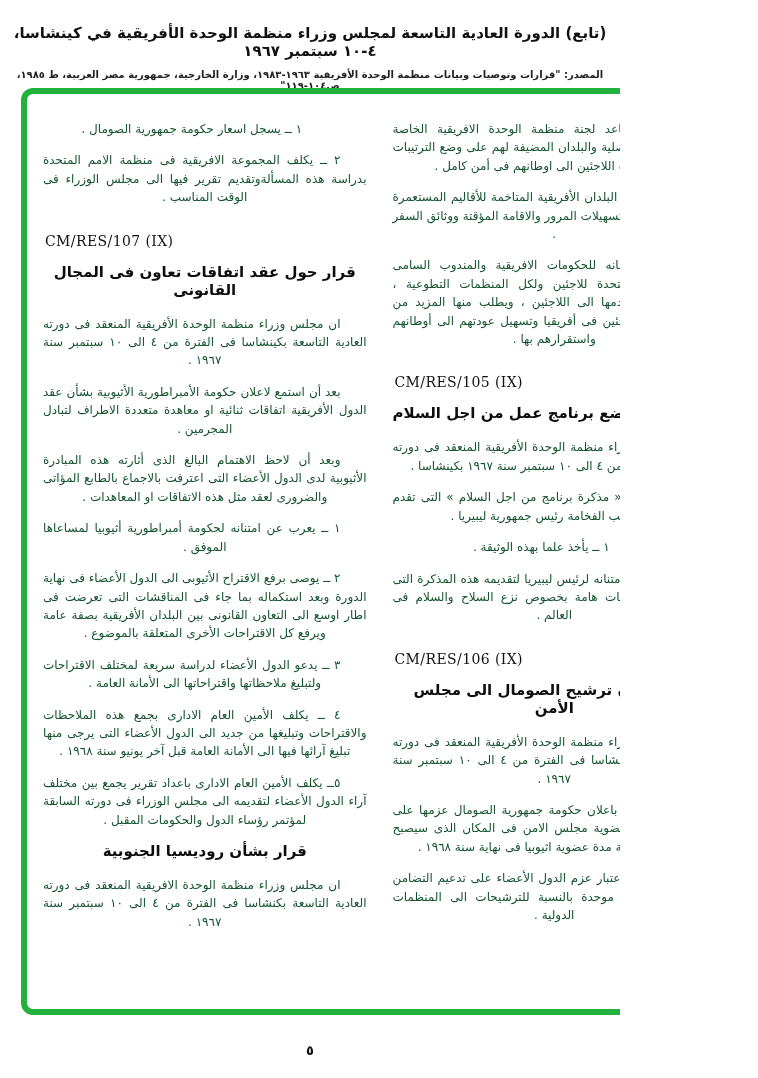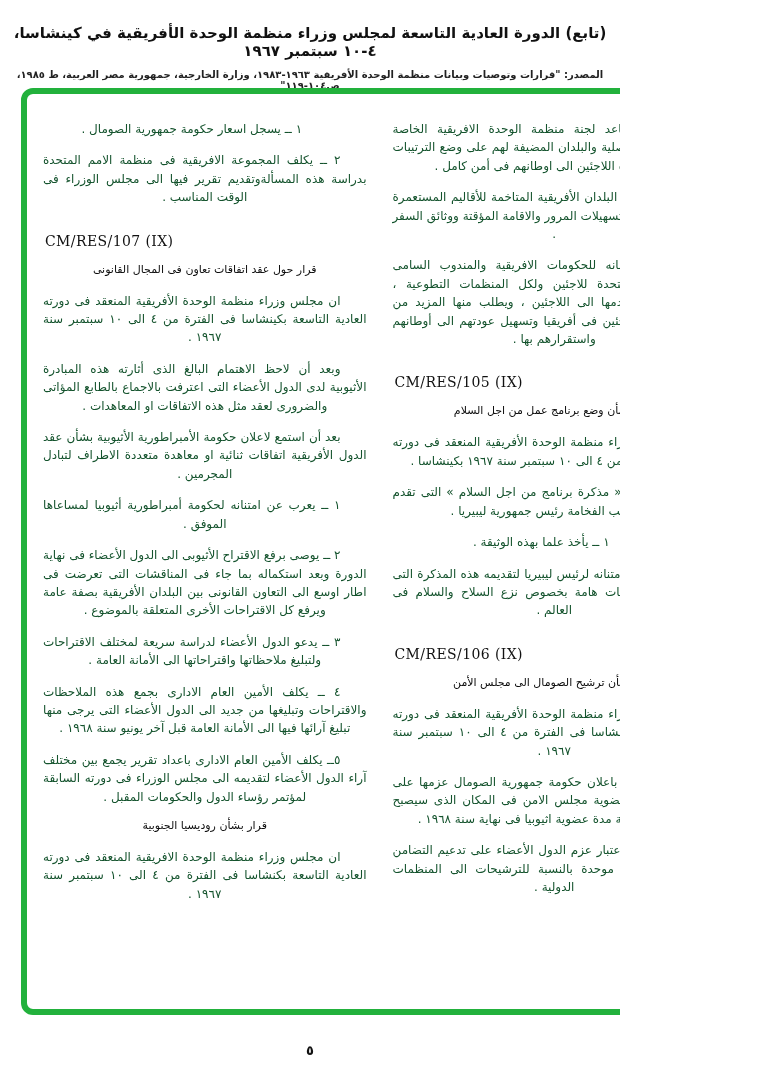--- a/index.html
+++ b/index.html
@@ -50,21 +50,21 @@
   .code {
     direction:ltr; text-align:left;
     font-family:"DejaVu Serif", serif;
     font-size:14px; color:#111;
     margin:26px 0 14px 2px;
     letter-spacing:0.4px;
     text-indent:0;
   }
   .title {
     direction:rtl; text-align:center;
-    font-weight:normal; font-size:11px; color:#0d0d0d;
+    font-weight:bold; font-size:15px; color:#0d0d0d;
     margin:0 0 16px 0;
     text-indent:0;
   }
   .page-number {
     position:absolute; bottom:20px; left:0; right:0;
     text-align:center;
     font-size:13px; font-weight:bold; color:#111;
   }
 </style>
 </head>
@@ -94,22 +94,22 @@
           <div class="para">ان مجلس وزراء منظمة الوحدة الأفريقية المنعقد فى دورته العادية التاسعة بكينشاسا فى الفترة من ٤ الى ١٠ سبتمبر سنة ١٩٦٧ .</div>
           <div class="para">وقد اخذ علما باعلان حكومة جمهورية الصومال عزمها على أن ترشح نفسها لعضوية مجلس الامن فى المكان الذى سيصبح شاغرا بعد نهاية مدة عضوية اثيوبيا فى نهاية سنة ١٩٦٨ .</div>
           <div class="para">اد يأخذ فى الاعتبار عزم الدول الأعضاء على تدعيم التضامن بينها وتكوين جبهة موحدة بالنسبة للترشيحات الى المنظمات الدولية .</div>
         </div>
       <div class="col" id="col-left">
           <div class="para">١ ــ يسجل اسعار حكومة جمهورية الصومال .</div>
           <div class="para">٢ ــ يكلف المجموعة الافريقية فى منظمة الامم المتحدة بدراسة هذه المسألةوتقديم تقرير فيها الى مجلس الوزراء فى الوقت المناسب .</div>
           <div class="code">CM/RES/107 (IX)</div>
           <div class="title">قرار حول عقد اتفاقات تعاون فى المجال القانونى</div>
           <div class="para">ان مجلس وزراء منظمة الوحدة الأفريقية المنعقد فى دورته العادية التاسعة بكينشاسا فى الفترة من ٤ الى ١٠ سبتمبر سنة ١٩٦٧ .</div>
+          <div class="para">بعد أن استمع لاعلان حكومة الأمبراطورية الأثيوبية بشأن عقد الدول الأفريقية اتفاقات ثنائية او معاهدة متعددة الاطراف لتبادل المجرمين .</div>
           <div class="para">وبعد أن لاحظ الاهتمام البالغ الذى أثارته هذه المبادرة الأثيوبية لدى الدول الأعضاء التى اعترفت بالاجماع بالطابع المؤاتى والضرورى لعقد مثل هذه الاتفاقات او المعاهدات .</div>
-          <div class="para">بعد أن استمع لاعلان حكومة الأمبراطورية الأثيوبية بشأن عقد الدول الأفريقية اتفاقات ثنائية او معاهدة متعددة الاطراف لتبادل المجرمين .</div>
           <div class="para">١ ــ يعرب عن امتنانه لحكومة أمبراطورية أثيوبيا لمساعاها الموفق .</div>
           <div class="para">٢ ــ يوصى برفع الاقتراح الأثيوبى الى الدول الأعضاء فى نهاية الدورة وبعد استكماله بما جاء فى المناقشات التى تعرضت فى اطار اوسع الى التعاون القانونى بين البلدان الأفريقية بصفة عامة ويرفع كل الاقتراحات الأخرى المتعلقة بالموضوع .</div>
           <div class="para">٣ ــ يدعو الدول الأعضاء لدراسة سريعة لمختلف الاقتراحات ولتبليغ ملاحظاتها واقتراحاتها الى الأمانة العامة .</div>
           <div class="para">٤ ــ يكلف الأمين العام الادارى بجمع هذه الملاحظات والاقتراحات وتبليغها من جديد الى الدول الأعضاء التى يرجى منها تبليغ آرائها فيها الى الأمانة العامة قبل آخر يونيو سنة ١٩٦٨ .</div>
           <div class="para">٥ــ يكلف الأمين العام الادارى باعداد تقرير يجمع بين مختلف آراء الدول الأعضاء لتقديمه الى مجلس الوزراء فى دورته السابقة لمؤتمر رؤساء الدول والحكومات المقبل .</div>
           <div class="title">قرار بشأن روديسيا الجنوبية</div>
           <div class="para">ان مجلس وزراء منظمة الوحدة الافريقية المنعقد فى دورته العادية التاسعة بكنشاسا فى الفترة من ٤ الى ١٠ سبتمبر سنة ١٩٦٧ .</div>
         </div>
     </div>
   </div>

